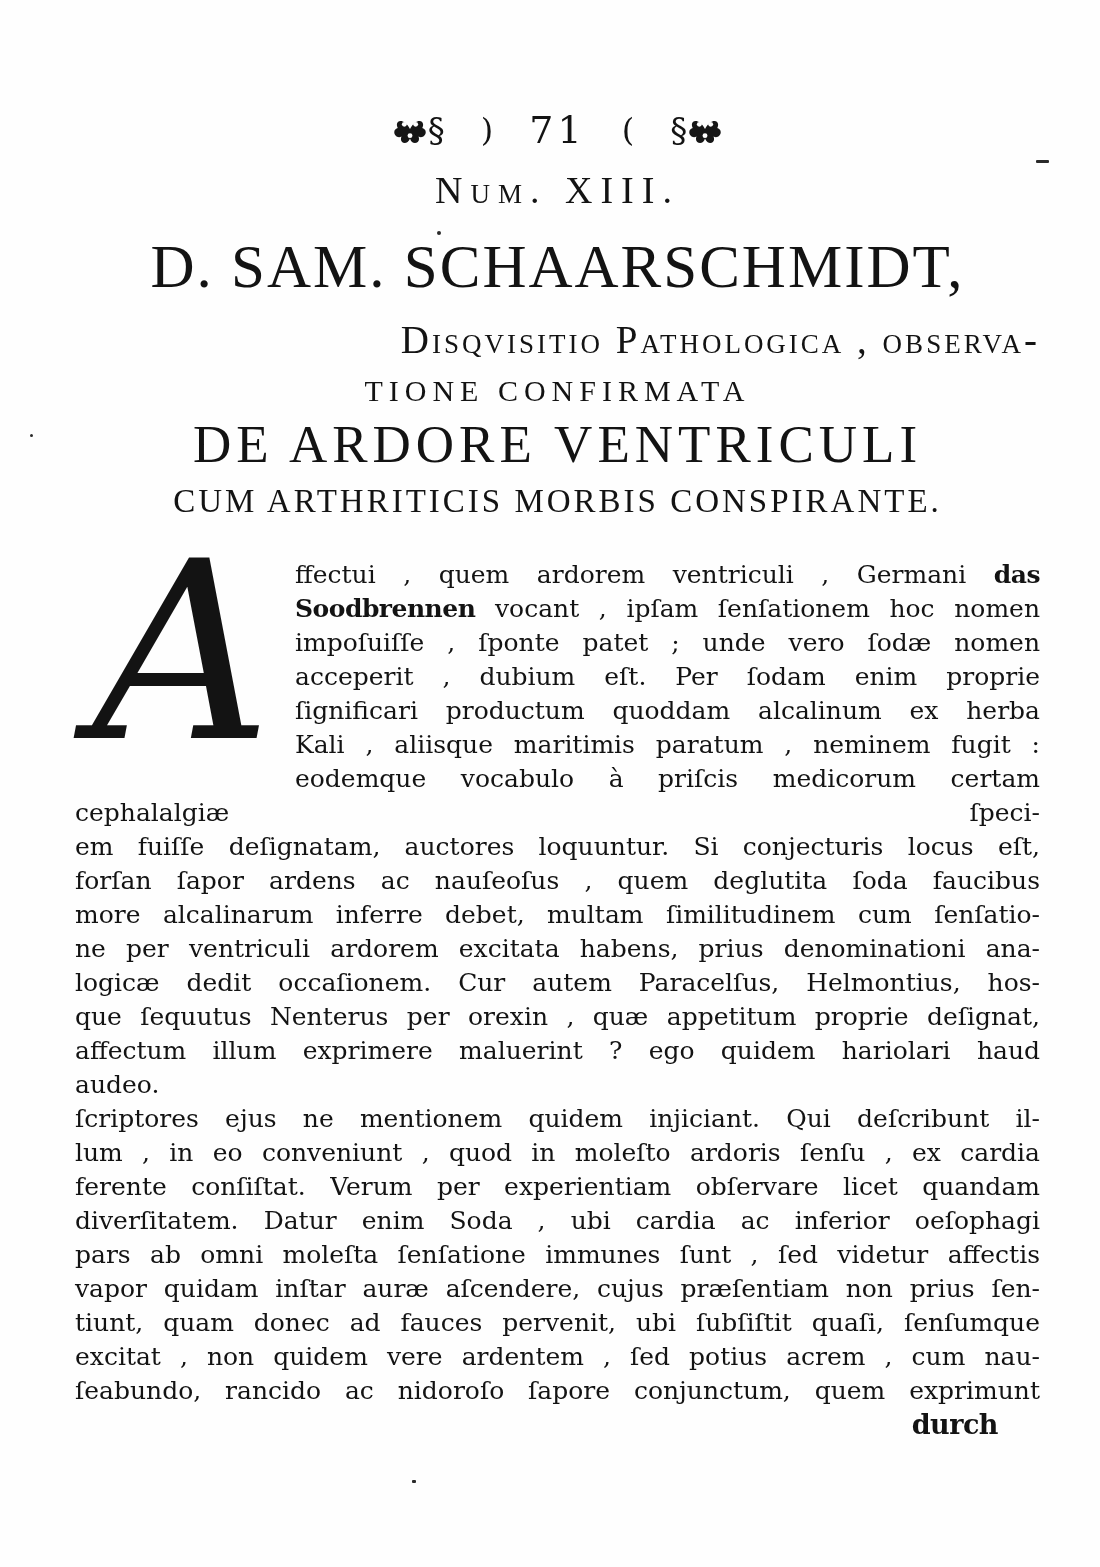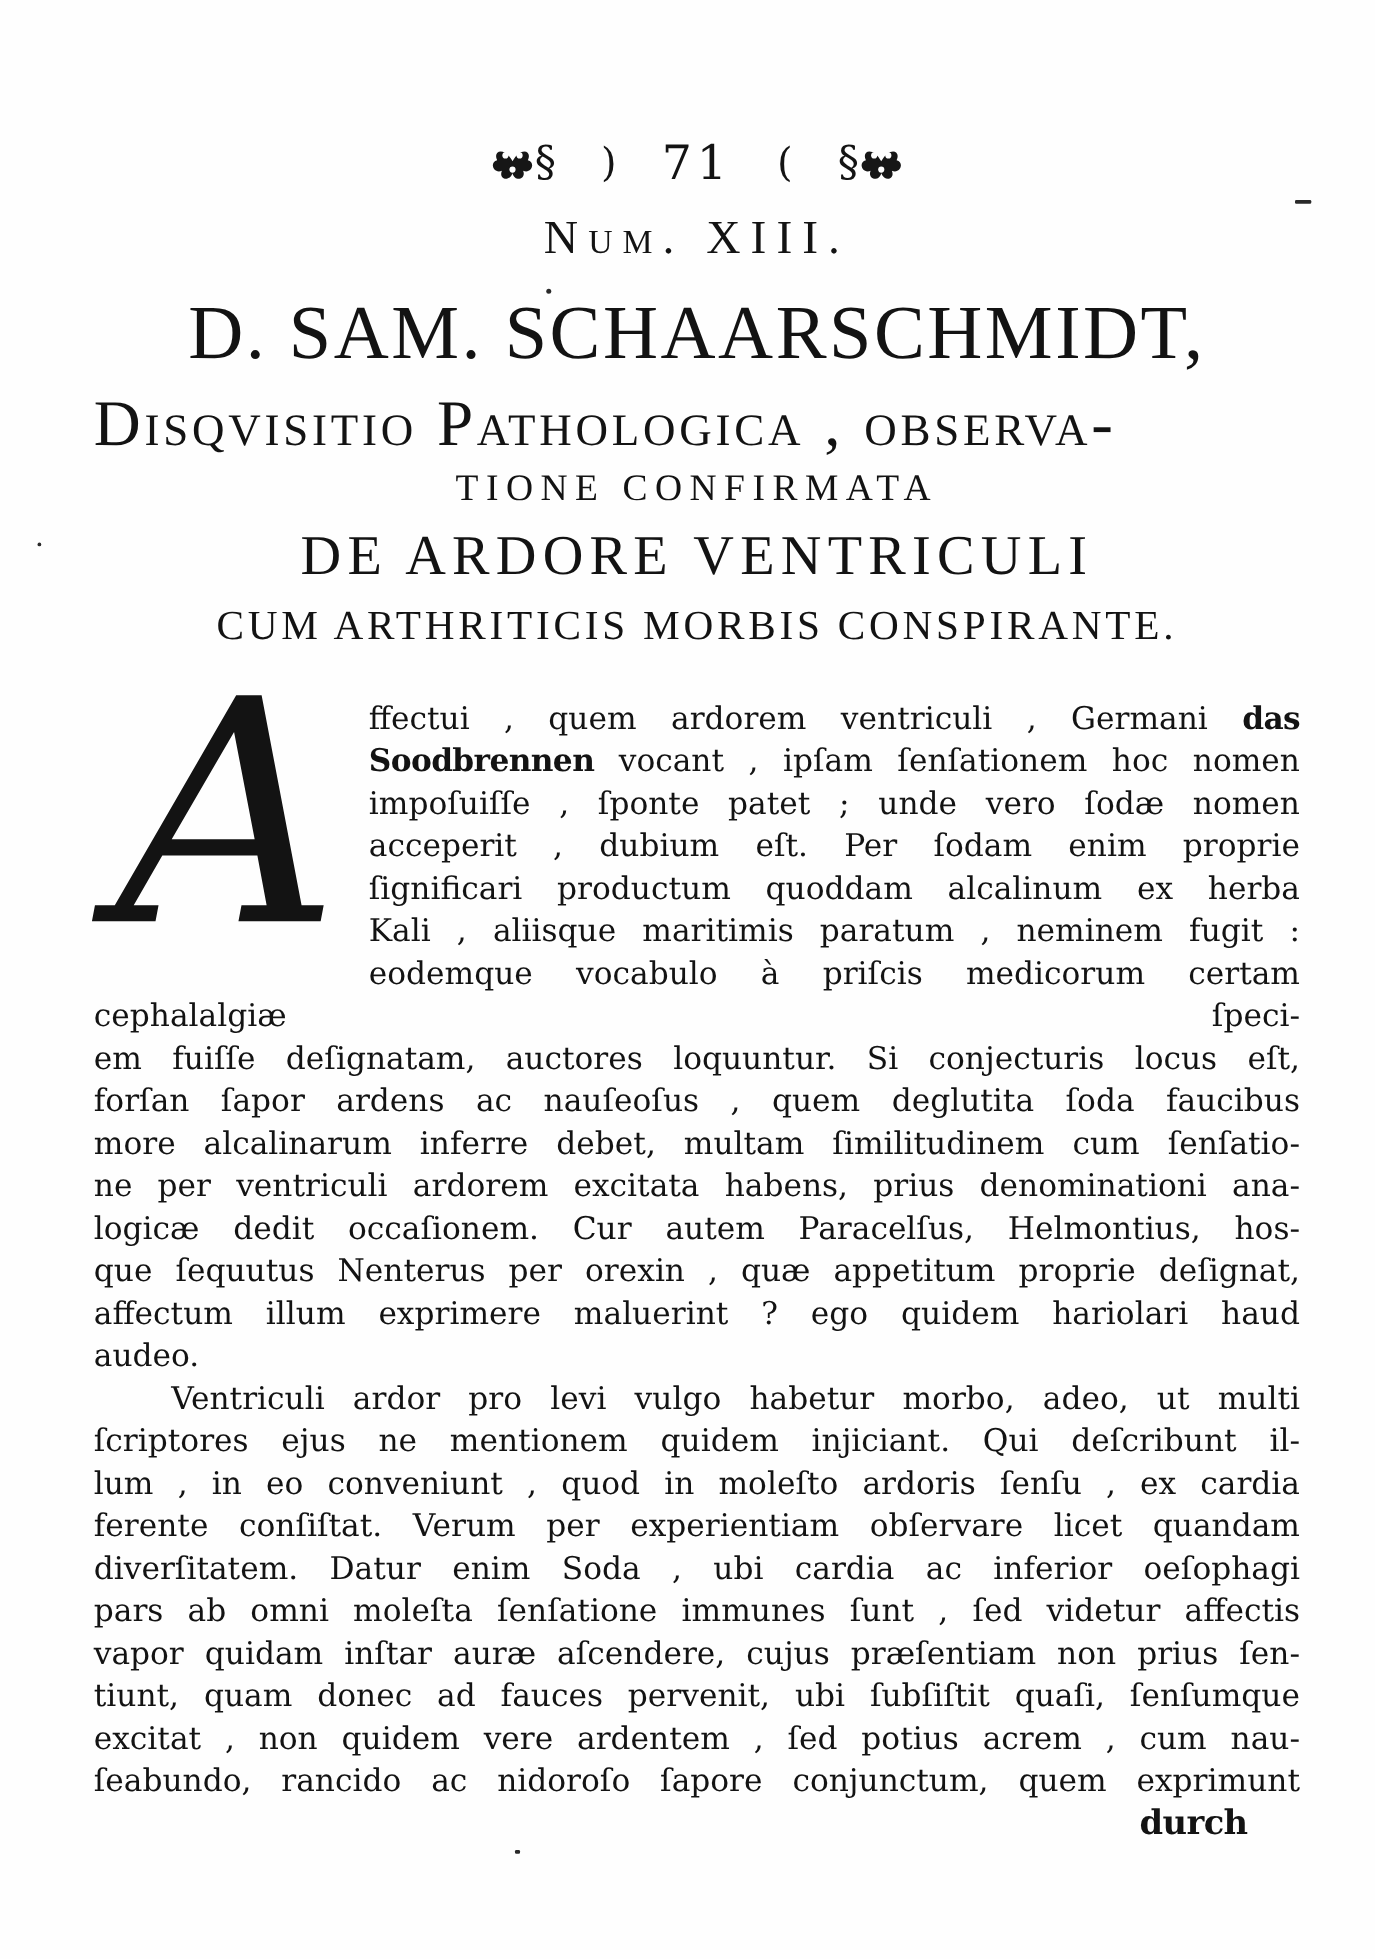--- a/index.html
+++ b/index.html
@@ -30,30 +30,30 @@
     text-align:center;font-variant:small-caps;
     font-size:38px;line-height:52px;letter-spacing:8px;margin-top:14px;
     font-family:Liberation Serif, serif;
   }
   .t-author{
     text-align:center;font-size:61px;line-height:74px;letter-spacing:2px;
     margin-top:14px;white-space:nowrap;
     font-family:"Liberation Serif",serif;
   }
   .t-sub1{
-    text-align:left;font-variant:small-caps;
-    font-size:52px;line-height:52px;letter-spacing:3px;margin-top:10px;
+    text-align:right;font-variant:small-caps;
+    font-size:39px;line-height:52px;letter-spacing:3px;margin-top:10px;
     font-family:"Liberation Serif",serif;white-space:nowrap;
   }
   .t-sub2{
     text-align:center;font-size:30px;line-height:38px;letter-spacing:6px;
     margin-top:6px;font-family:"Liberation Serif",serif;
   }
   .t-main{
-    text-align:center;font-size:45px;line-height:56px;letter-spacing:5px;
+    text-align:center;font-size:53px;line-height:56px;letter-spacing:5px;
     margin-top:6px;font-family:"Liberation Serif",serif;white-space:nowrap;
   }
   .t-sub3{
     text-align:center;font-size:33px;line-height:42px;letter-spacing:3px;
     margin-top:8px;font-family:"Liberation Serif",serif;white-space:nowrap;
   }
   
   .body-text{margin-top:36px;font-size:25px;line-height:34px;}
   .para{margin:0;}
   .line{text-align:justify;text-align-last:justify;}
@@ -125,21 +125,20 @@
         <div class="line"><span>em fuiſſe deſignatam, auctores loquuntur.  Si conjecturis locus eſt,</span></div>
         <div class="line"><span>forſan ſapor ardens ac nauſeoſus , quem deglutita ſoda faucibus</span></div>
         <div class="line"><span>more alcalinarum inferre debet, multam ſimilitudinem cum ſenſatio-</span></div>
         <div class="line"><span>ne per ventriculi ardorem excitata habens, prius denominationi ana-</span></div>
         <div class="line"><span>logicæ dedit occaſionem.  Cur autem Paracelſus, Helmontius, hos-</span></div>
         <div class="line"><span>que ſequutus Nenterus per orexin , quæ appetitum proprie deſignat,</span></div>
         <div class="line"><span>affectum illum exprimere maluerint ? ego quidem hariolari haud</span></div>
         <div class="line noj"><span>audeo.</span></div>
       </div>
     <div class="para">
-        <div class="line ind"><span>Ventriculi ardor pro levi vulgo habetur morbo, adeo, ut multi</span></div>
         <div class="line"><span>ſcriptores ejus ne mentionem quidem injiciant.  Qui deſcribunt il-</span></div>
         <div class="line"><span>lum , in eo conveniunt , quod in moleſto ardoris ſenſu , ex cardia</span></div>
         <div class="line"><span>ferente conſiſtat.  Verum per experientiam obſervare licet quandam</span></div>
         <div class="line"><span>diverſitatem.  Datur enim Soda , ubi cardia ac inferior oeſophagi</span></div>
         <div class="line"><span>pars ab omni moleſta ſenſatione immunes ſunt , ſed videtur affectis</span></div>
         <div class="line"><span>vapor quidam inſtar auræ aſcendere, cujus præſentiam non prius ſen-</span></div>
         <div class="line"><span>tiunt, quam donec ad fauces pervenit, ubi ſubſiſtit quaſi, ſenſumque</span></div>
         <div class="line"><span>excitat , non quidem vere ardentem , ſed potius acrem , cum nau-</span></div>
         <div class="line"><span>ſeabundo, rancido ac nidoroſo ſapore conjunctum, quem exprimunt</span></div>
       </div>

